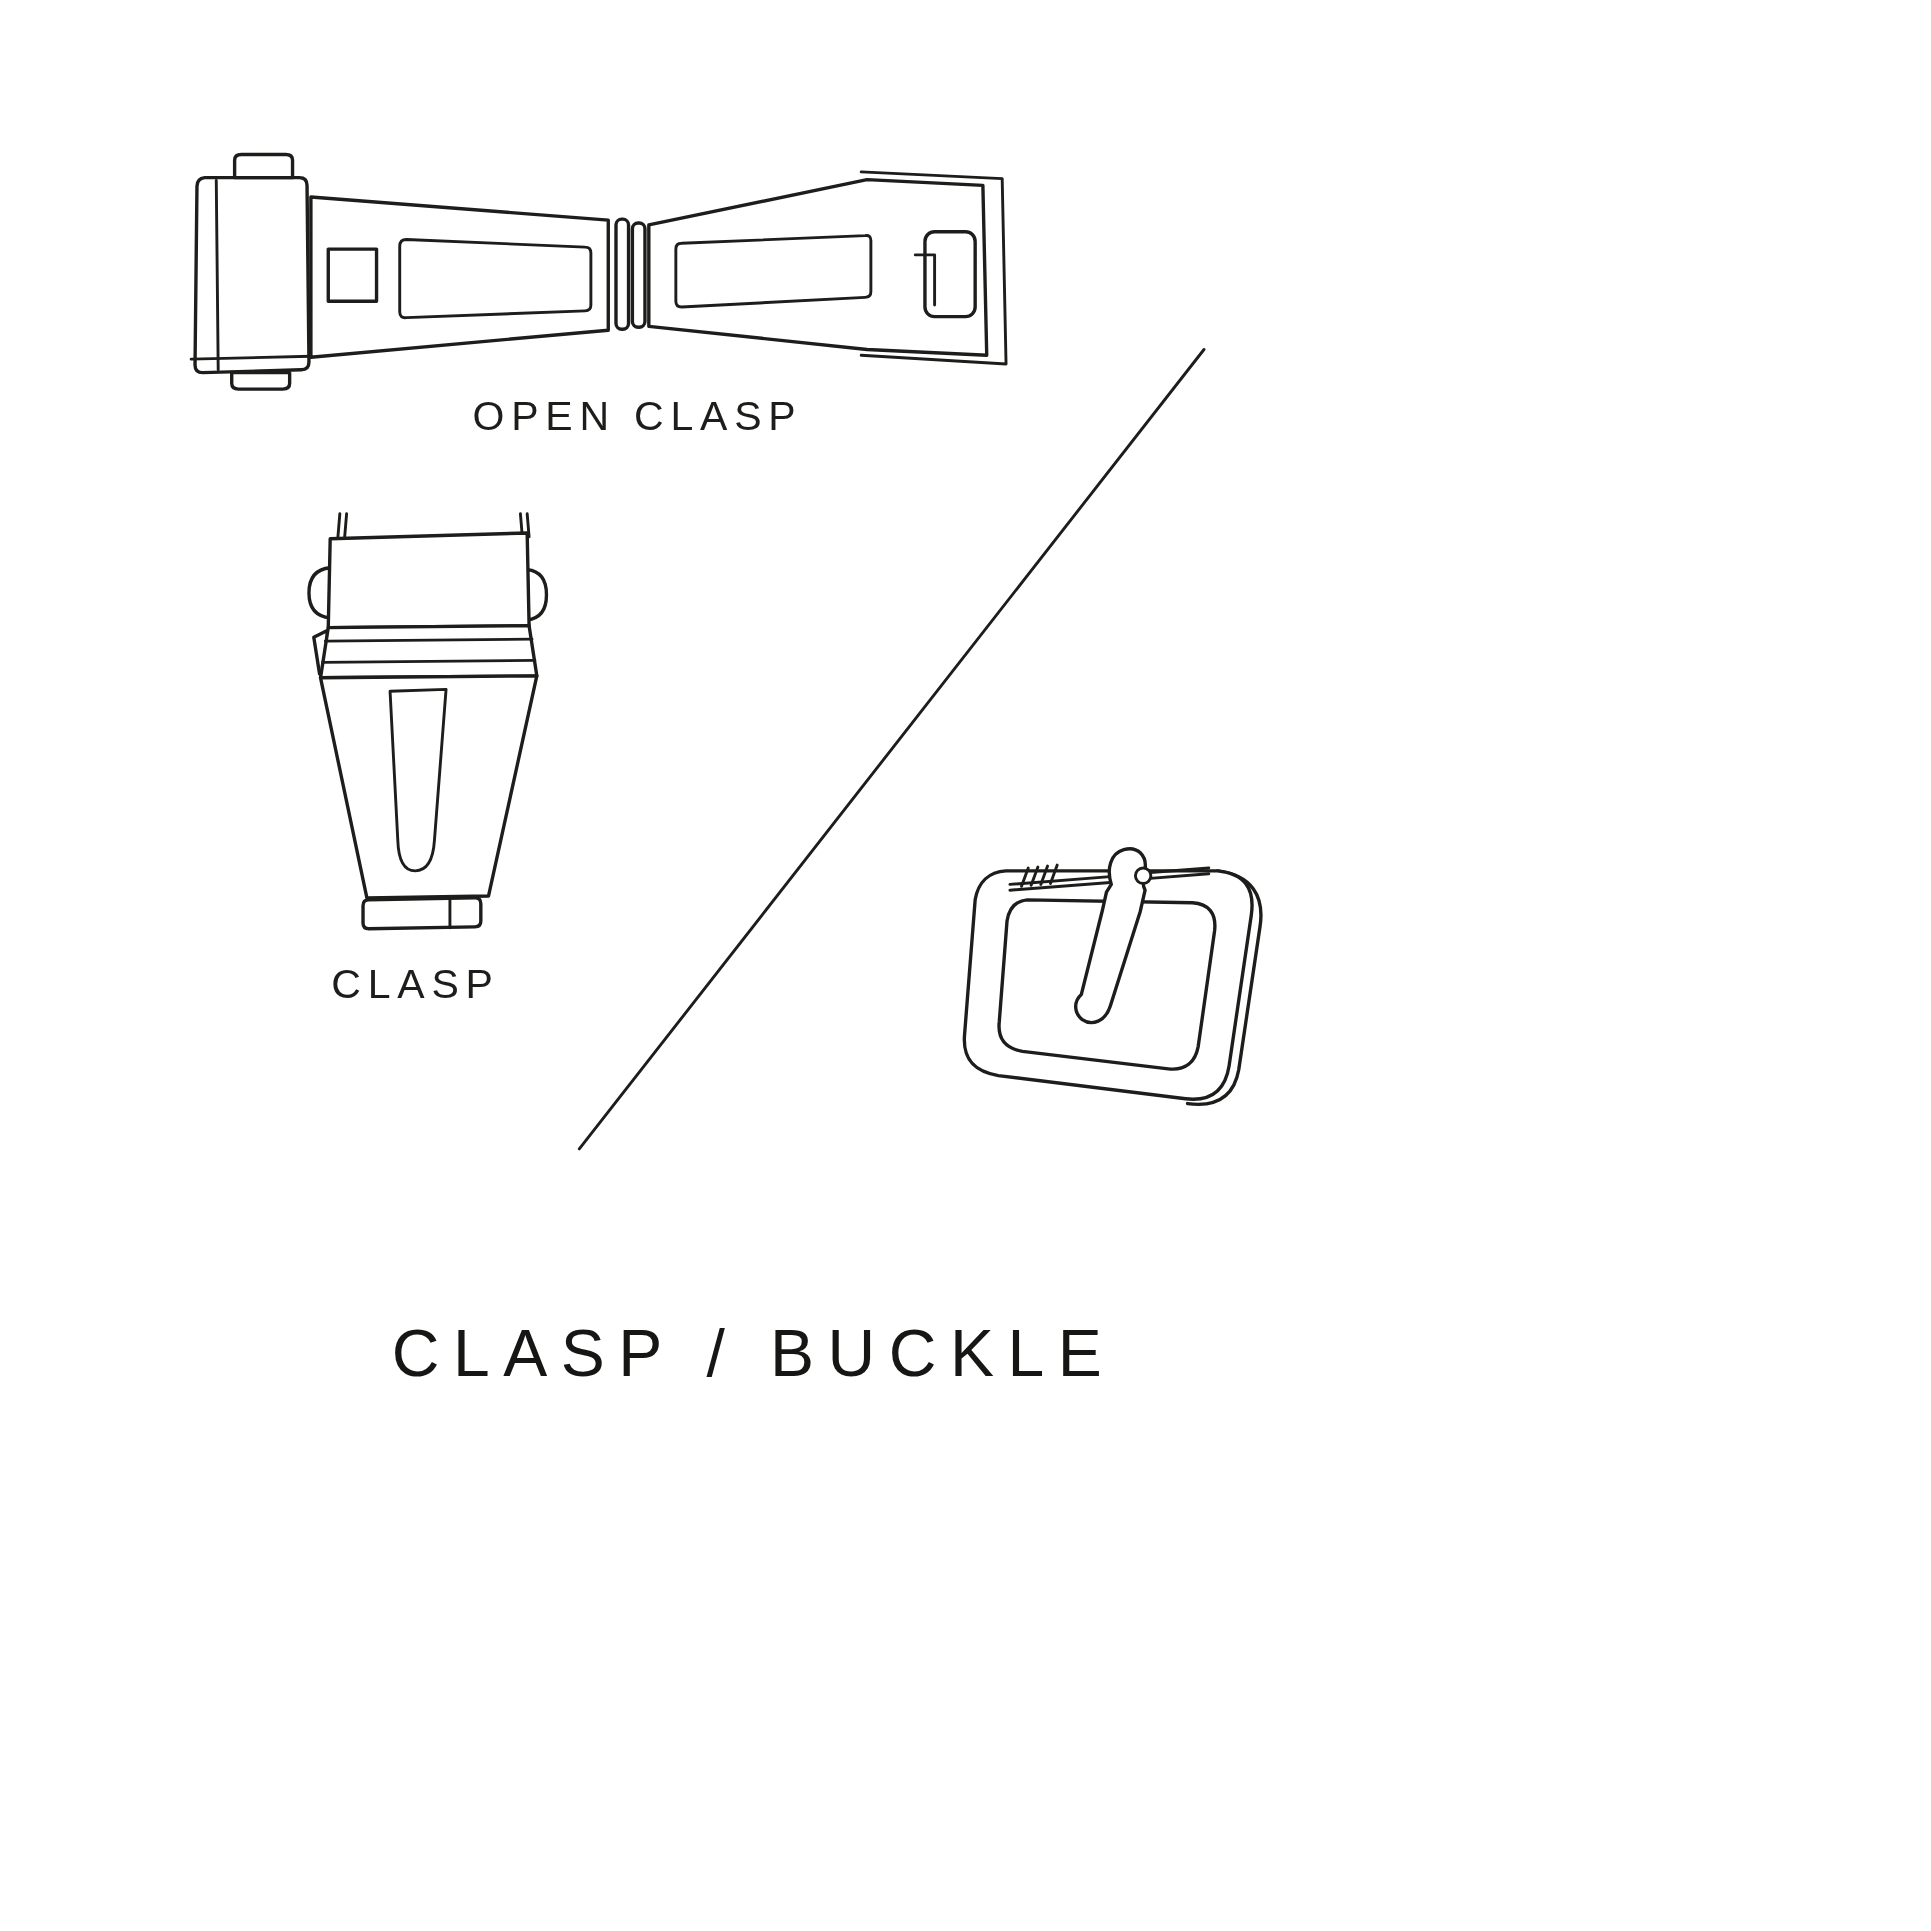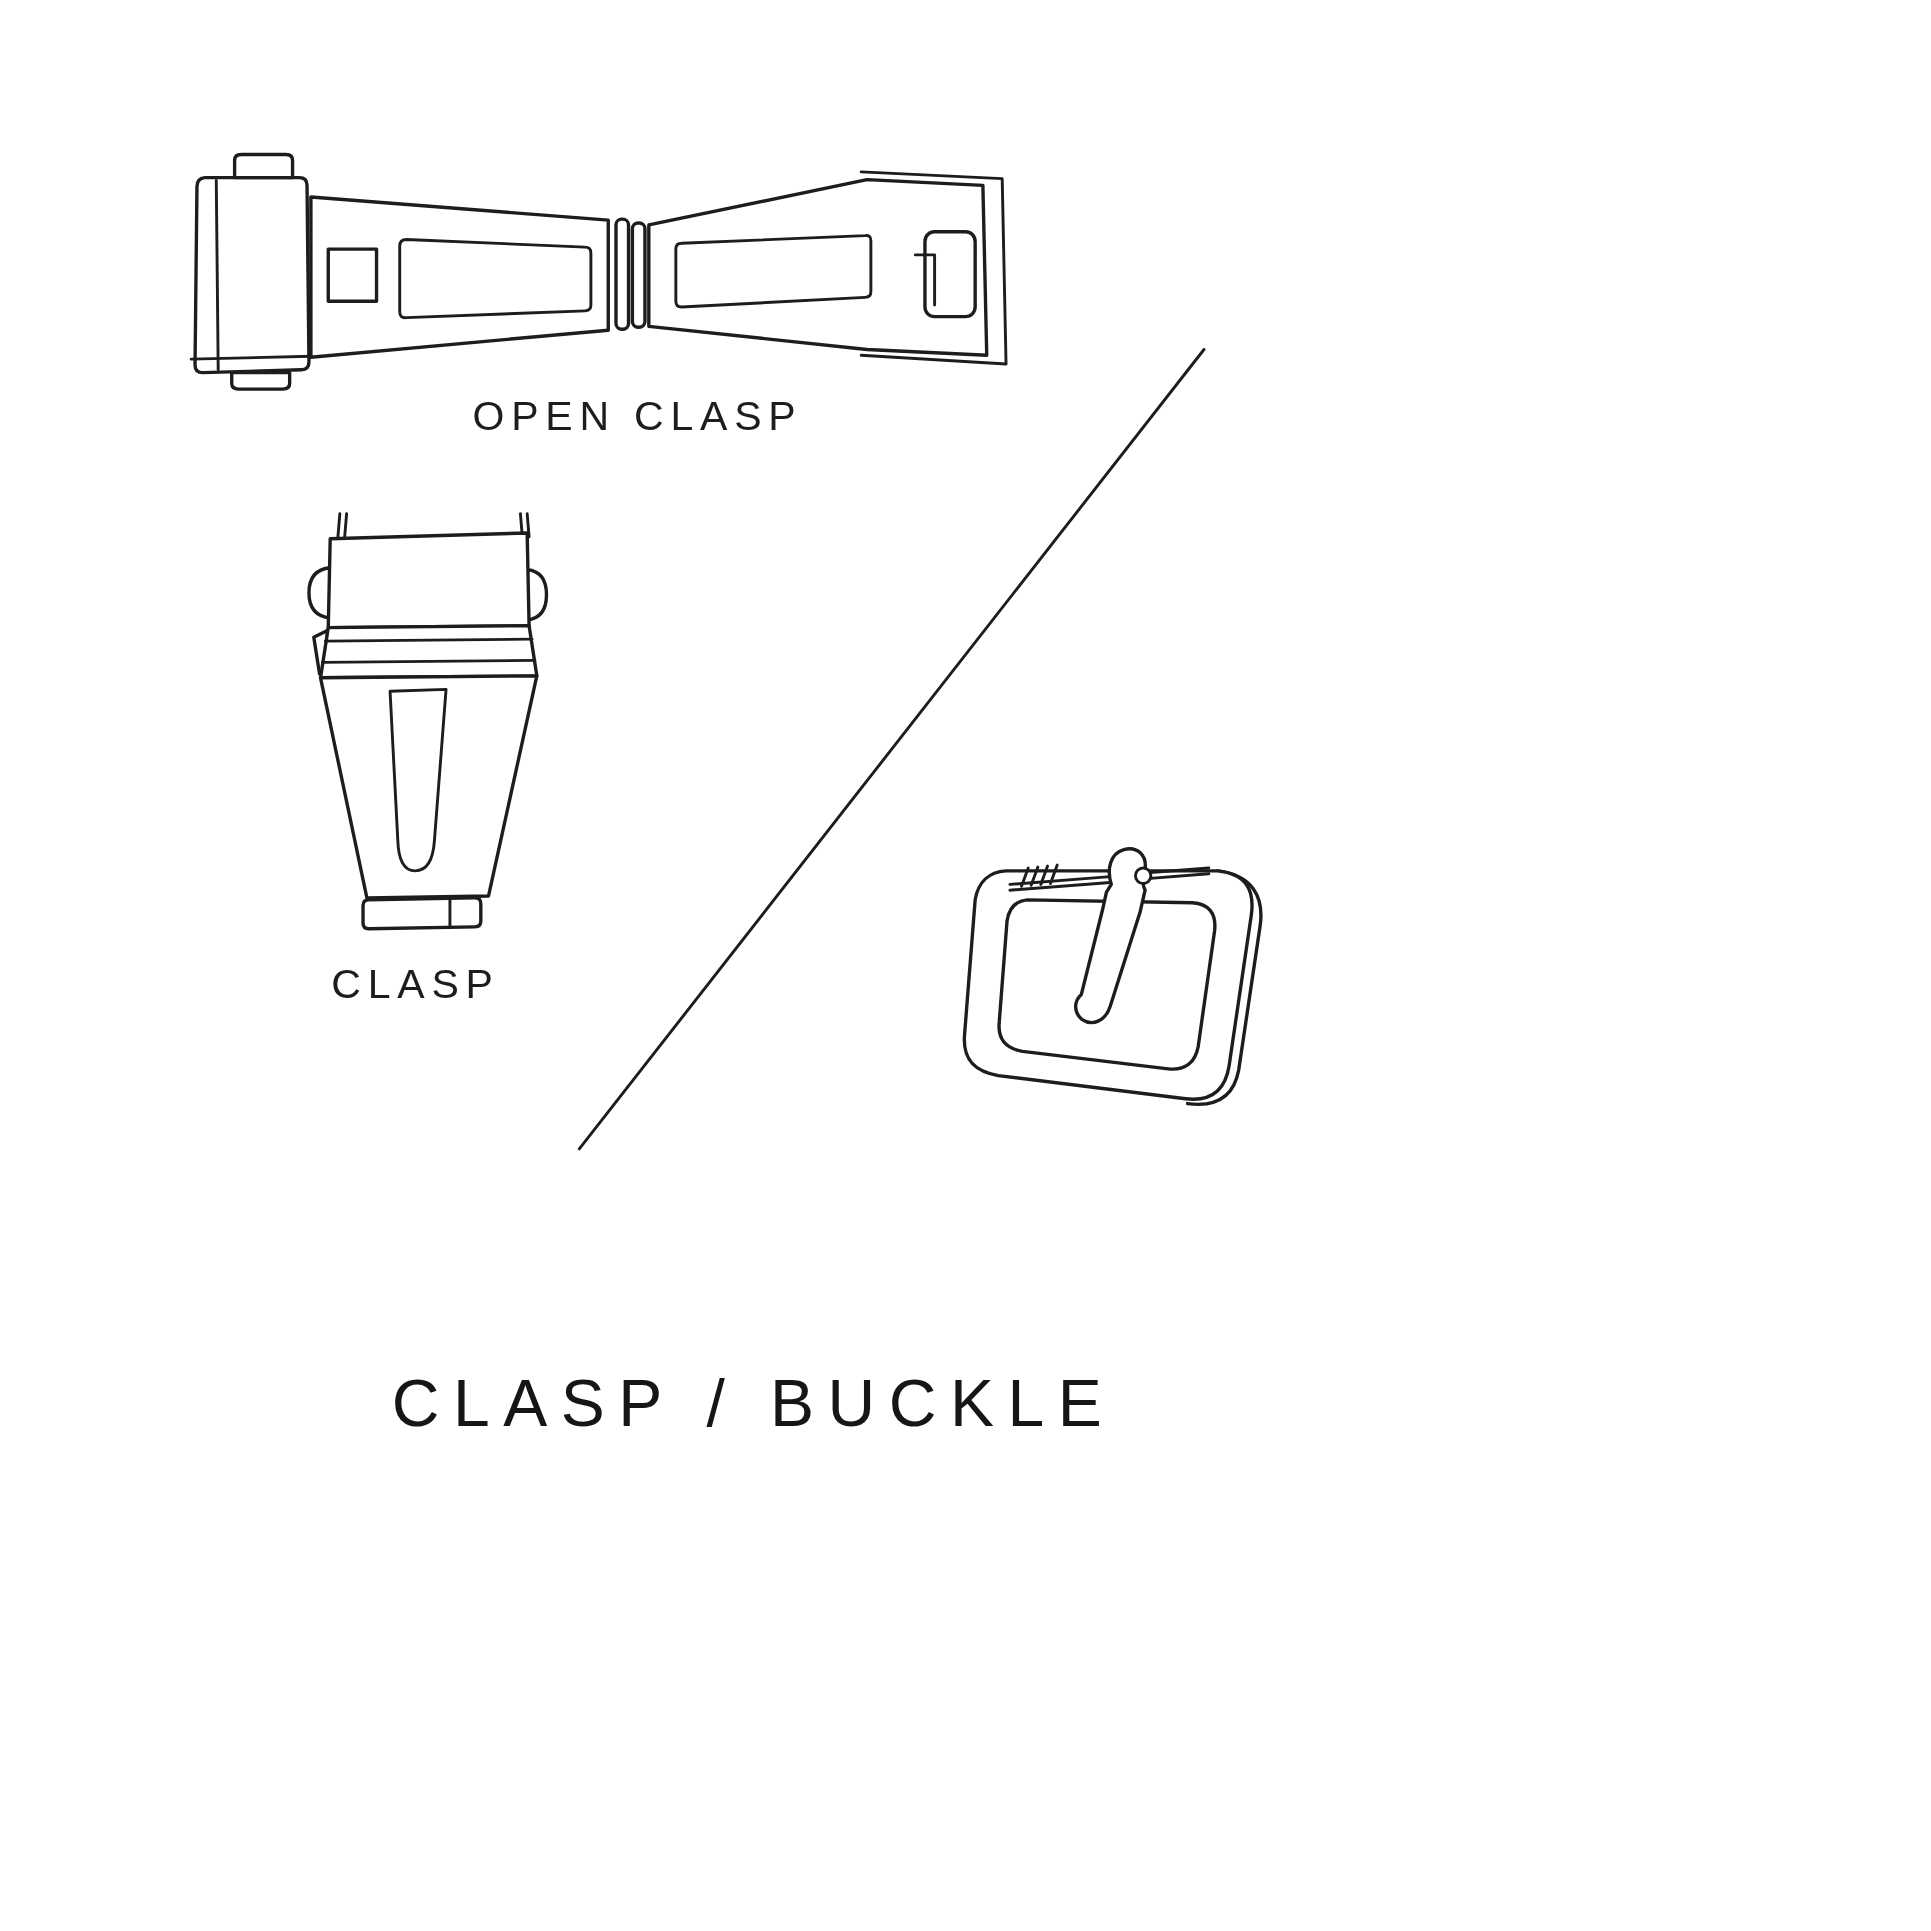--- a/index.html
+++ b/index.html
@@ -46,21 +46,21 @@
     letter-spacing: 6.8px;
     line-height: 1;
     text-align: center;
     white-space: nowrap;
   }
   .caption-open { left: 367px; top: 396px; width: 541px; }
   .caption-closed { left: 203px; top: 964px; width: 425px; }
   .page-title {
     position: absolute;
     left: 174px;
-    top: 1370px;
+    top: 1320px;
     width: 1159px;
     color: #161615;
     font-size: 66px;
     letter-spacing: 13.5px;
     line-height: 1;
     text-align: center;
     white-space: nowrap;
   }
 </style>
 </head>

